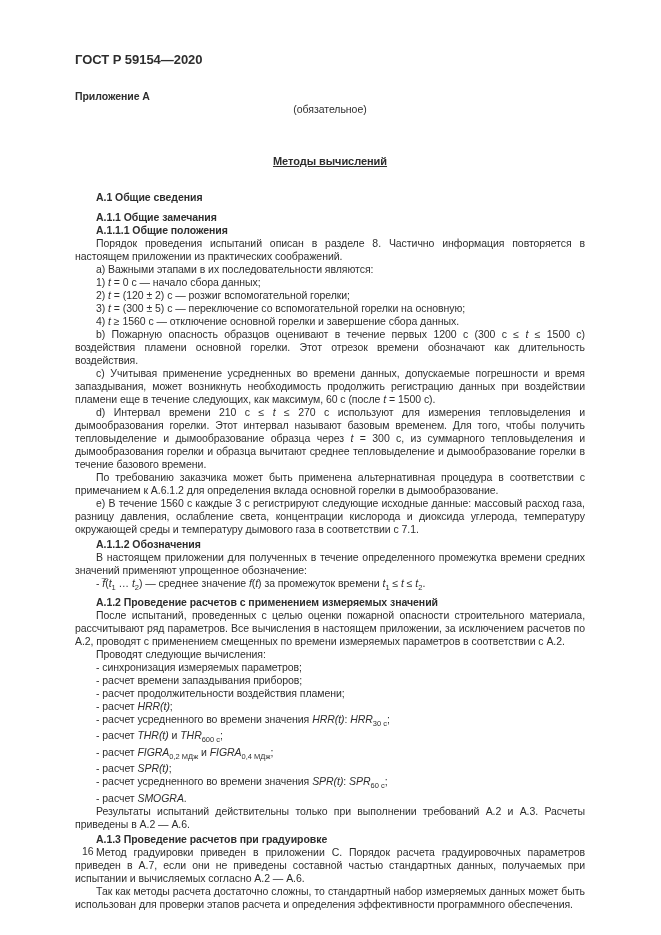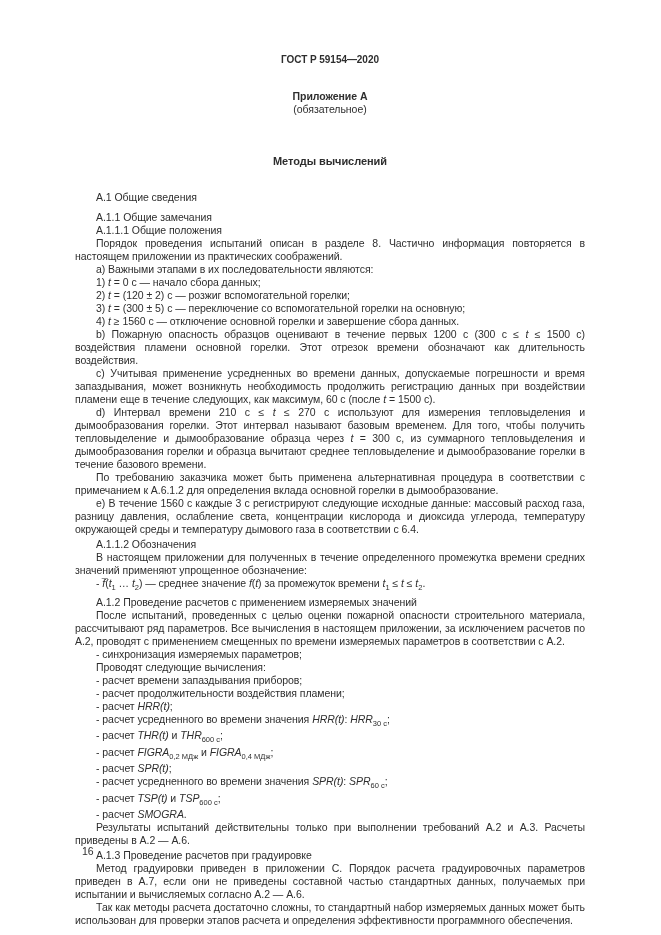--- a/index.html
+++ b/index.html
@@ -16,39 +16,39 @@
     overflow: hidden;
   }
   .inner {
     position: absolute;
     left: 75px;
     top: 53px;
     width: 510px;
   }
   .doc-number {
     font-weight: bold;
-    font-size: 10px;
-    text-align: center;
+    font-size: 13px;
   }
   .appendix-label {
-    text-align: center;
+    text-align: left;
     font-weight: bold;
     margin-top: 24px;
   }
   .appendix-note {
     text-align: center;
   }
   .doc-title {
     text-align: center;
     font-weight: bold;
     font-size: 11px;
     margin: 39px 0 23px 0;
+    text-decoration: underline;
   }
   .h {
-    font-weight: normal;
+    font-weight: bold;
     text-indent: 21px;
     margin: 2px 0 0 0;
   }
   .h.gap { margin-top: 7px; }
   .h.nogap { margin-top: 0; }
   .p {
     margin: 0;
     text-indent: 21px;
     text-align: justify;
   }
@@ -85,39 +85,38 @@
     <p class="p">Порядок проведения испытаний описан в разделе 8. Частично информация повторяется в настоящем приложении из практических соображений.</p>
     <p class="li">a) Важными этапами в их последовательности являются:</p>
     <p class="li"><span>1) </span><span class="i">t</span><span> = 0 с — начало сбора данных;</span></p>
     <p class="li"><span>2) </span><span class="i">t</span><span> = (120 ± 2) с — розжиг вспомогательной горелки;</span></p>
     <p class="li"><span>3) </span><span class="i">t</span><span> = (300 ± 5) с — переключение со вспомогательной горелки на основную;</span></p>
     <p class="li"><span>4) </span><span class="i">t</span><span> ≥ 1560 с — отключение основной горелки и завершение сбора данных.</span></p>
     <p class="p"><span>b) Пожарную опасность образцов оценивают в течение первых 1200 с (300 с ≤ </span><span class="i">t</span><span> ≤ 1500 с) воздействия пламени основной горелки. Этот отрезок времени обозначают как длительность воздействия.</span></p>
     <p class="p"><span>c) Учитывая применение усредненных во времени данных, допускаемые погрешности и время запаздывания, может возникнуть необходимость продолжить регистрацию данных при воздействии пламени еще в течение следующих, как максимум, 60 с (после </span><span class="i">t</span><span> = 1500 с).</span></p>
     <p class="p"><span>d) Интервал времени 210 с ≤ </span><span class="i">t</span><span> ≤ 270 с используют для измерения тепловыделения и дымообразования горелки. Этот интервал называют базовым временем. Для того, чтобы получить тепловыделение и дымообразование образца через </span><span class="i">t</span><span> = 300 с, из суммарного тепловыделения и дымообразования горелки и образца вычитают среднее тепловыделение и дымообразование горелки в течение базового времени.</span></p>
     <p class="p">По требованию заказчика может быть применена альтернативная процедура в соответствии с примечанием к А.6.1.2 для определения вклада основной горелки в дымообразование.</p>
-    <p class="p">e) В течение 1560 с каждые 3 с регистрируют следующие исходные данные: массовый расход газа, разницу давления, ослабление света, концентрации кислорода и диоксида углерода, температуру окружающей среды и температуру дымового газа в соответствии с 6.4.</p>
+    <p class="p">e) В течение 1560 с каждые 3 с регистрируют следующие исходные данные: массовый расход газа, разницу давления, ослабление света, концентрации кислорода и диоксида углерода, температуру окружающей среды и температуру дымового газа в соответствии с 7.1.</p>
 
     <div class="h">А.1.1.2 Обозначения</div>
     <p class="p">В настоящем приложении для полученных в течение определенного промежутка времени средних значений применяют упрощенное обозначение:</p>
     <p class="li"><span>- </span><span class="i">f̅</span><span>(</span><span class="i">t</span><span class="sub">1</span><span> … </span><span class="i">t</span><span class="sub">2</span><span>) — среднее значение </span><span class="i">f</span><span>(</span><span class="i">t</span><span>) за промежуток времени </span><span class="i">t</span><span class="sub">1</span><span> ≤ </span><span class="i">t</span><span> ≤ </span><span class="i">t</span><span class="sub">2</span><span>.</span></p>
 
     <div class="h">А.1.2 Проведение расчетов с применением измеряемых значений</div>
     <p class="p">После испытаний, проведенных с целью оценки пожарной опасности строительного материала, рассчитывают ряд параметров. Все вычисления в настоящем приложении, за исключением расчетов по А.2, проводят с применением смещенных по времени измеряемых параметров в соответствии с А.2.</p>
+    <p class="li">Проводят следующие вычисления:</p>
     <p class="li">- синхронизация измеряемых параметров;</p>
-    <p class="li">Проводят следующие вычисления:</p>
     <p class="li">- расчет времени запаздывания приборов;</p>
     <p class="li">- расчет продолжительности воздействия пламени;</p>
     <p class="li"><span>- расчет </span><span class="i">HRR(t)</span><span>;</span></p>
     <p class="li"><span>- расчет усредненного во времени значения </span><span class="i">HRR(t)</span><span>: </span><span class="i">HRR</span><span class="sub">30 с</span><span>;</span></p>
     <p class="li"><span>- расчет </span><span class="i">THR(t)</span><span> и </span><span class="i">THR</span><span class="sub">600 с</span><span>;</span></p>
     <p class="li"><span>- расчет </span><span class="i">FIGRA</span><span class="sub">0,2 МДж</span><span> и </span><span class="i">FIGRA</span><span class="sub">0,4 МДж</span><span>;</span></p>
     <p class="li"><span>- расчет </span><span class="i">SPR(t)</span><span>;</span></p>
     <p class="li"><span>- расчет усредненного во времени значения </span><span class="i">SPR(t)</span><span>: </span><span class="i">SPR</span><span class="sub">60 с</span><span>;</span></p>
-    <p class="li"><span>- расчет </span><span class="i">TSP(t)</span><span> и </span><span class="i">TSP</span><span class="sub">600 с</span><span>;</span></p>
     <p class="li"><span>- расчет </span><span class="i">SMOGRA</span><span>.</span></p>
     <p class="p">Результаты испытаний действительны только при выполнении требований А.2 и А.3. Расчеты приведены в А.2 — А.6.</p>
 
     <div class="h">А.1.3 Проведение расчетов при градуировке</div>
     <p class="p">Метод градуировки приведен в приложении С. Порядок расчета градуировочных параметров приведен в А.7, если они не приведены составной частью стандартных данных, получаемых при испытании и вычисляемых согласно А.2 — А.6.</p>
 
     <p class="p">Так как методы расчета достаточно сложны, то стандартный набор измеряемых данных может быть использован для проверки этапов расчета и определения эффективности программного обеспечения.</p>
 
   </div>
 

